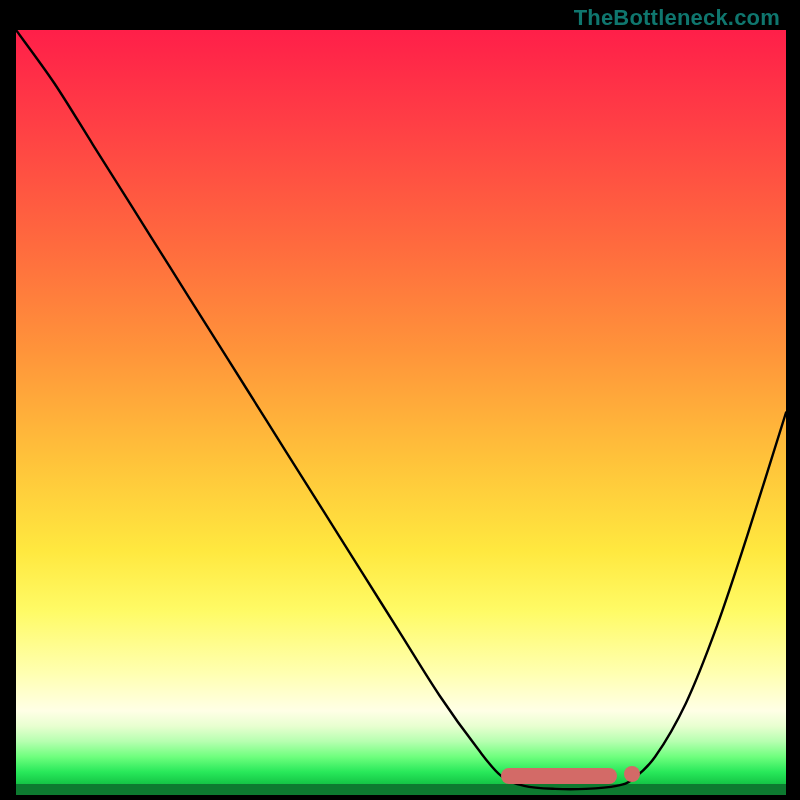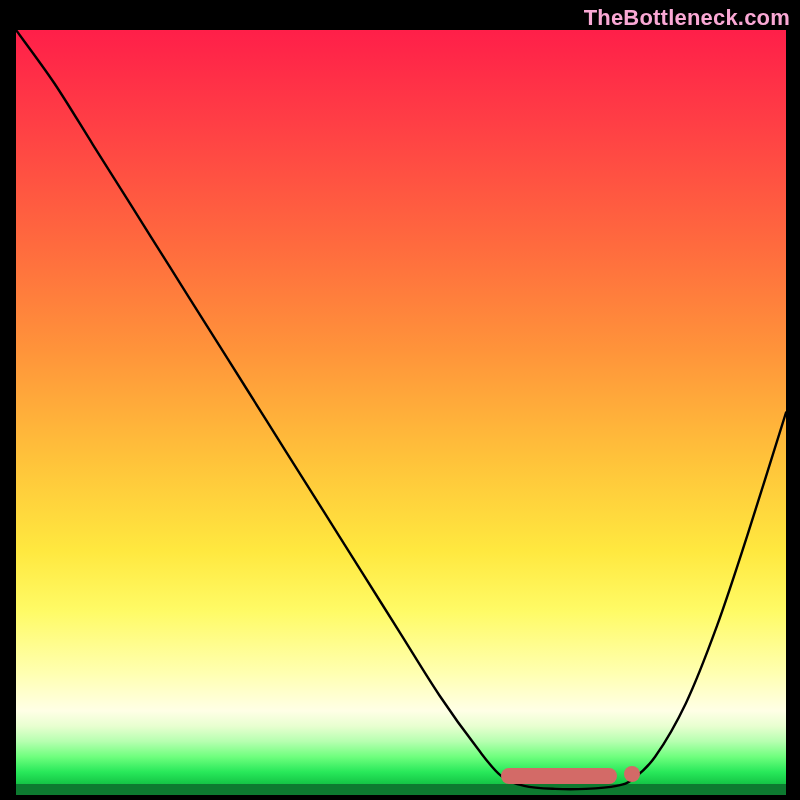--- a/index.html
+++ b/index.html
@@ -40,23 +40,23 @@
     border-radius: 10px;
   }
   .sweet-bar {
     height: 16px;
   }
   .sweet-dot {
     width: 16px; height: 16px; border-radius: 50%;
   }
   .watermark {
     position: absolute;
-    top: 5px; right: 10px;
+    top: 5px; right: 20px;
     font: 600 22px -apple-system, Segoe UI, Helvetica, Arial, sans-serif;
-    color: #f9a8d4;
+    color: #0f766e;
     letter-spacing: 0.2px;
   }
 </style>
 </head>
 <body>
 
 <div class="watermark">TheBottleneck.com</div>
 
 <div class="frame">
   <div class="grad"></div>

